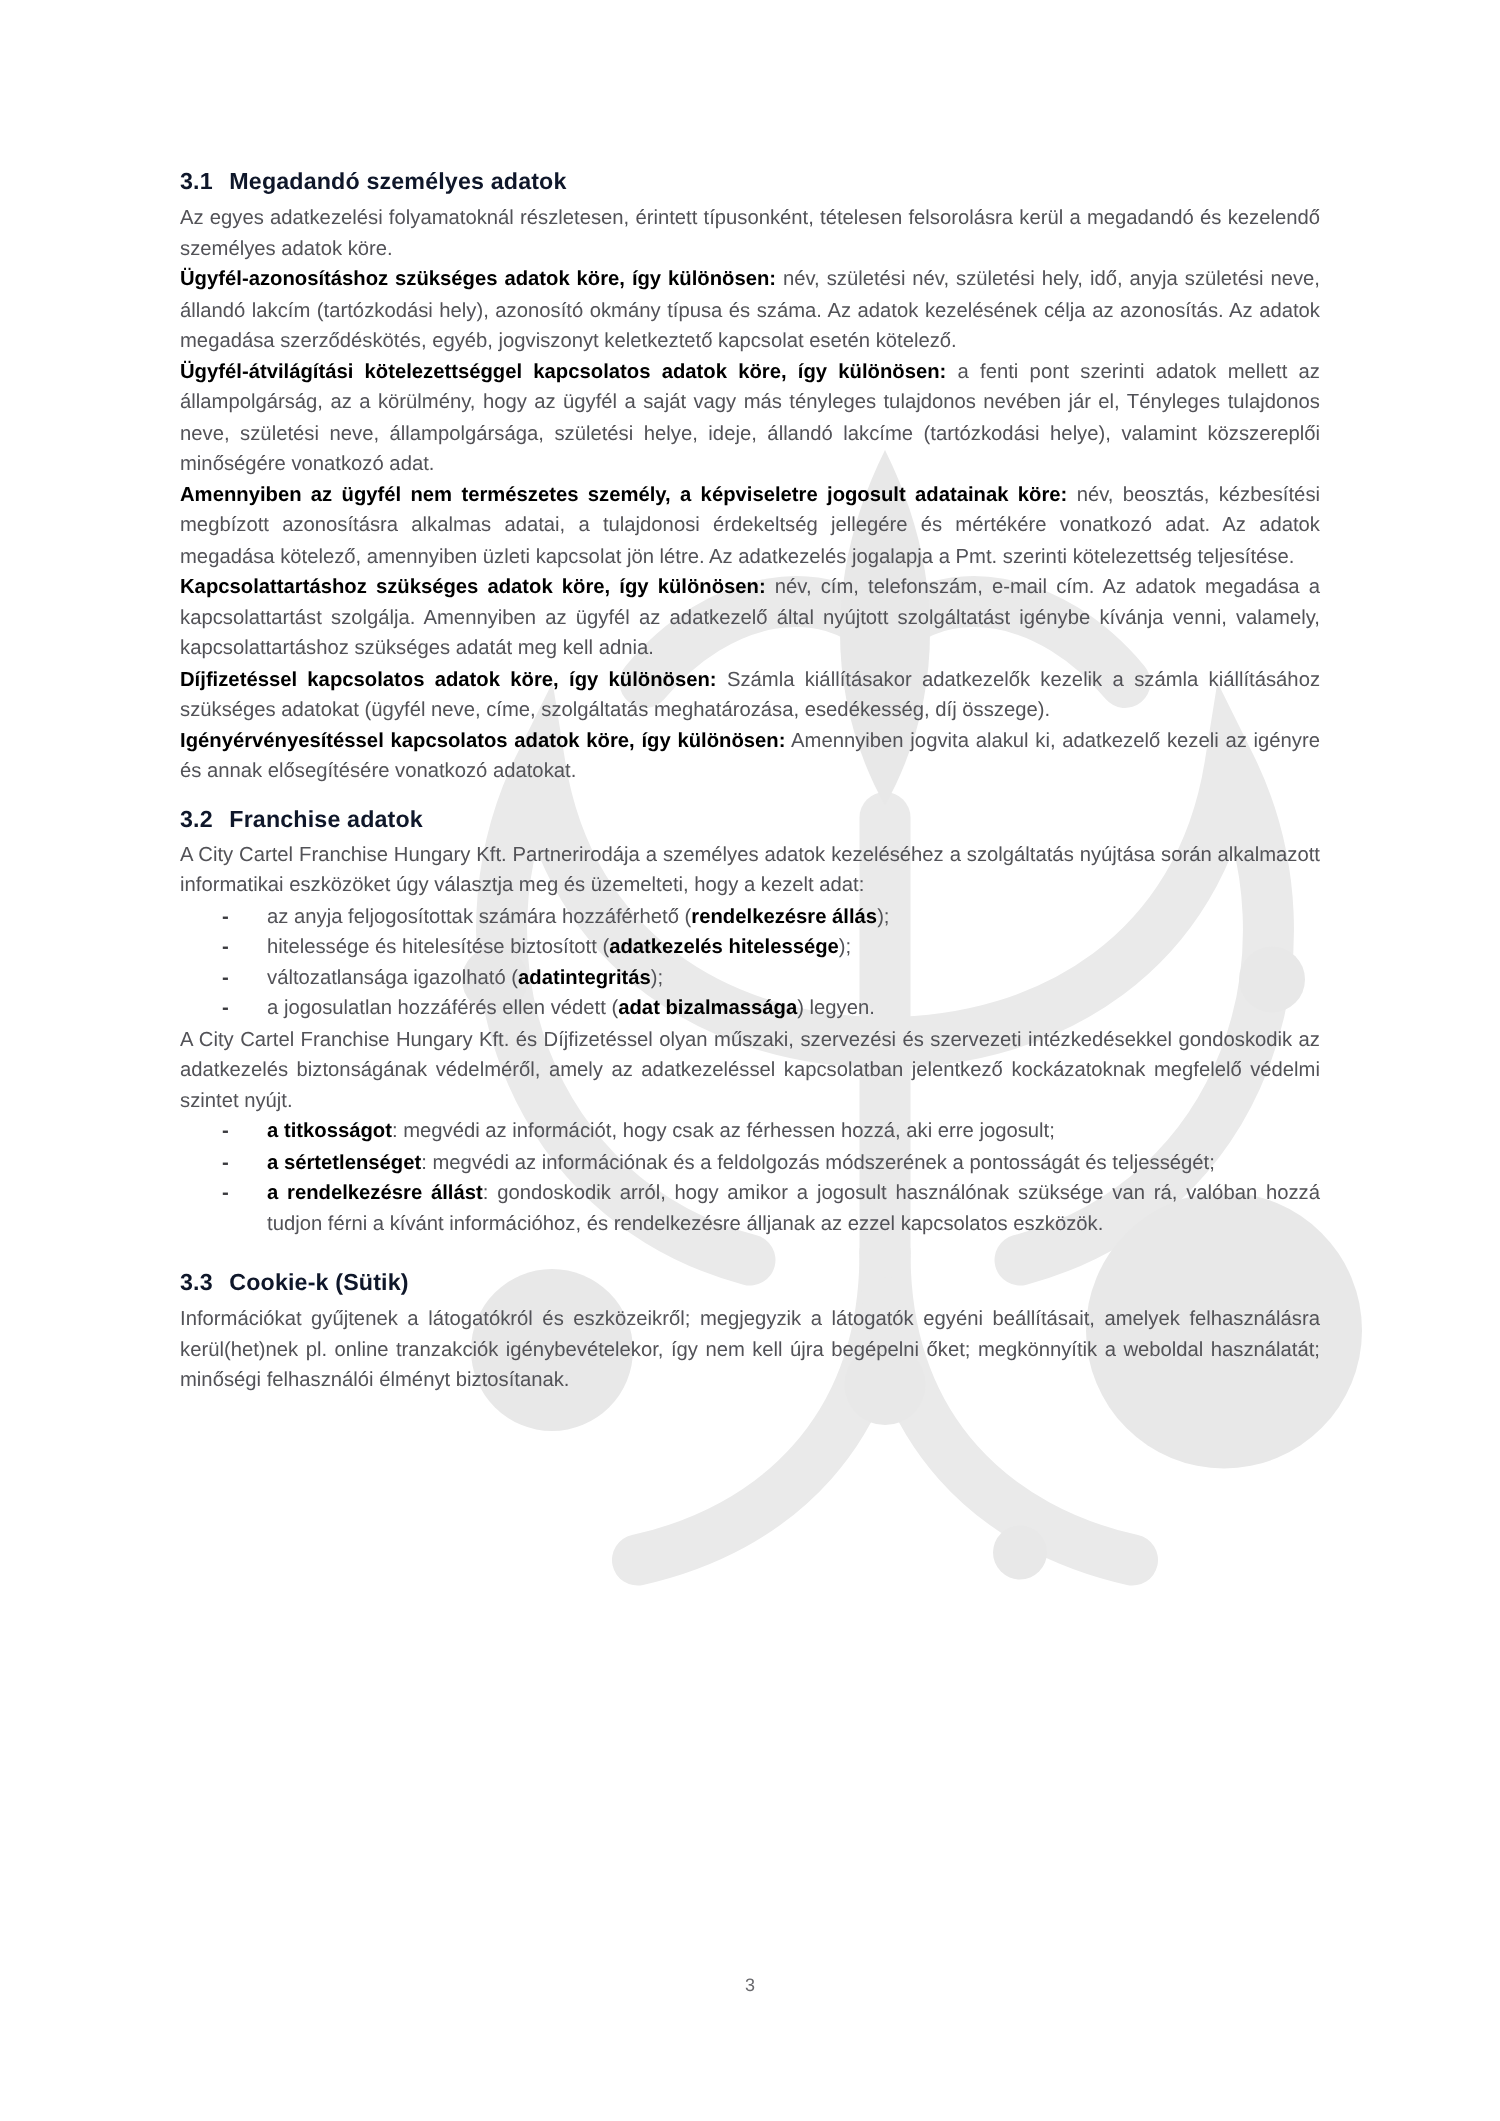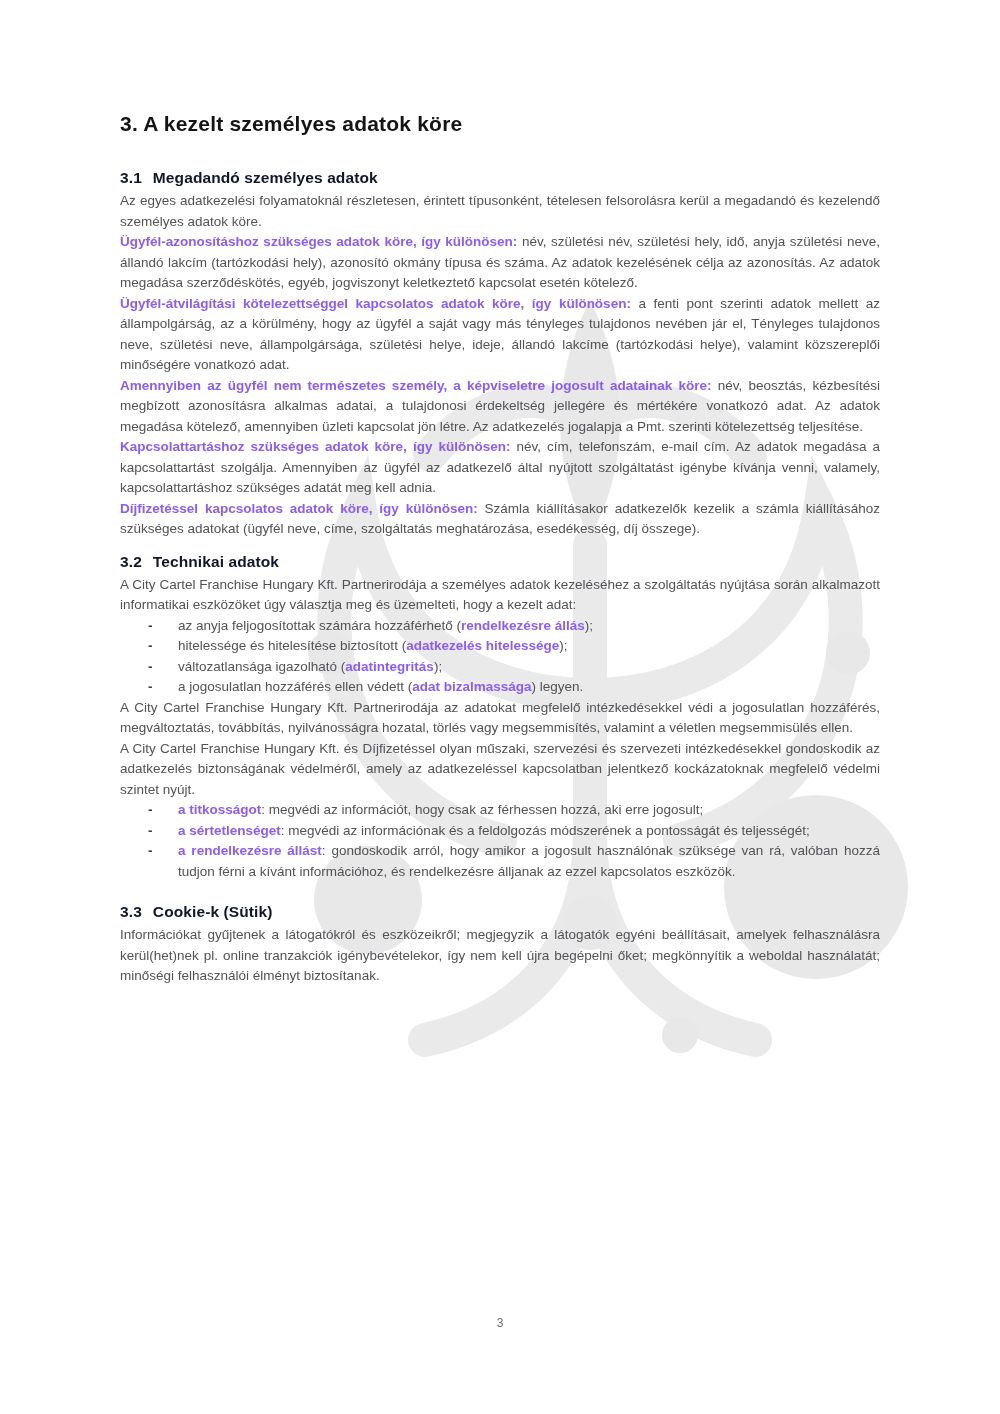--- a/index.html
+++ b/index.html
@@ -42,21 +42,21 @@
     font-size:13.8px;line-height:19px;
     font-weight:800;color:#141416;
   }
   .h3 .num{margin-right:6px;}
   p.body{
     margin:0;
     font-size:13.5px;line-height:20.5px;
     color:#525257;
     text-align:justify;
   }
-  p.body .lead, .bold{font-weight:700;color:#8b5cf6;}
+  p.body .lead, .bold{font-weight:700;color:#000000;}
   .gap16{margin-bottom:16px;}
   .mt12{margin-top:12px;}
   .mt16{margin-top:16px;}
   .mt17{margin-top:17px;}
   .mt20{margin-top:20px;}
   .bullet{
     display:flex;
     margin-left:28px;
     font-size:13.5px;line-height:20.5px;
     color:#525257;
@@ -95,21 +95,20 @@
       <circle cx="118" cy="625" r="54"></circle>
       <circle cx="340" cy="648" r="27"></circle>
       <circle cx="598" cy="378" r="22"></circle>
       <circle cx="80" cy="378" r="22"></circle>
       <circle cx="430" cy="760" r="18"></circle>
     </g>
   </svg>
 
   <div class="content">
 
-    <h1 class="doc-title">3. A kezelt személyes adatok köre</h1>
 
     <div class="h2">
       <span class="num">3.1</span><span>Megadandó személyes adatok</span>
     </div>
     <p class="body gap16">Az egyes adatkezelési folyamatoknál részletesen, érintett típusonként, tételesen felsorolásra kerül a megadandó és kezelendő személyes adatok köre.</p>
 
     <p class="body">
       <span class="lead">Ügyfél-azonosításhoz szükséges adatok köre, így különösen:</span><span> név, születési név, születési hely, idő, anyja születési neve, állandó lakcím (tartózkodási hely), azonosító okmány típusa és száma. Az adatok kezelésének célja az azonosítás. Az adatok megadása szerződéskötés, egyéb, jogviszonyt keletkeztető kapcsolat esetén kötelező.</span>
     </p>
     <p class="body">
@@ -117,44 +116,46 @@
     </p>
     <p class="body">
       <span class="lead">Amennyiben az ügyfél nem természetes személy, a képviseletre jogosult adatainak köre:</span><span> név, beosztás, kézbesítési megbízott azonosításra alkalmas adatai, a tulajdonosi érdekeltség jellegére és mértékére vonatkozó adat. Az adatok megadása kötelező, amennyiben üzleti kapcsolat jön létre. Az adatkezelés jogalapja a Pmt. szerinti kötelezettség teljesítése.</span>
     </p>
     <p class="body">
       <span class="lead">Kapcsolattartáshoz szükséges adatok köre, így különösen:</span><span> név, cím, telefonszám, e-mail cím. Az adatok megadása a kapcsolattartást szolgálja. Amennyiben az ügyfél az adatkezelő által nyújtott szolgáltatást igénybe kívánja venni, valamely, kapcsolattartáshoz szükséges adatát meg kell adnia.</span>
     </p>
     <p class="body">
       <span class="lead">Díjfizetéssel kapcsolatos adatok köre, így különösen:</span><span> Számla kiállításakor adatkezelők kezelik a számla kiállításához szükséges adatokat (ügyfél neve, címe, szolgáltatás meghatározása, esedékesség, díj összege).</span>
     </p>
+    <p class="body">
+      <span class="lead">Igényérvényesítéssel kapcsolatos adatok köre, így különösen:</span><span> Amennyiben jogvita alakul ki, adatkezelő kezeli az igényre és annak elősegítésére vonatkozó adatokat.</span>
+    </p>
 
     <div class="h2 mt12">
-      <span class="num">3.2</span><span>Technikai adatok</span>
+      <span class="num">3.2</span><span>Franchise adatok</span>
     </div>
     <p class="body">A City Cartel Franchise Hungary Kft. Partnerirodája a személyes adatok kezeléséhez a szolgáltatás nyújtása során alkalmazott informatikai eszközöket úgy választja meg és üzemelteti, hogy a kezelt adat:</p>
 
     <div class="bullet">
       <span class="dash">-</span>
       <span class="btext"><span>az anyja feljogosítottak számára hozzáférhető (</span><span class="bold">rendelkezésre állás</span><span>);</span></span>
     </div>
     <div class="bullet">
       <span class="dash">-</span>
       <span class="btext"><span>hitelessége és hitelesítése biztosított (</span><span class="bold">adatkezelés hitelessége</span><span>);</span></span>
     </div>
     <div class="bullet">
       <span class="dash">-</span>
       <span class="btext"><span>változatlansága igazolható (</span><span class="bold">adatintegritás</span><span>);</span></span>
     </div>
     <div class="bullet">
       <span class="dash">-</span>
       <span class="btext"><span>a jogosulatlan hozzáférés ellen védett (</span><span class="bold">adat bizalmassága</span><span>) legyen.</span></span>
     </div>
 
-    <p class="body mt16">A City Cartel Franchise Hungary Kft. Partnerirodája az adatokat megfelelő intézkedésekkel védi a jogosulatlan hozzáférés, megváltoztatás, továbbítás, nyilvánosságra hozatal, törlés vagy megsemmisítés, valamint a véletlen megsemmisülés ellen.</p>
     <p class="body mt20">A City Cartel Franchise Hungary Kft. és Díjfizetéssel olyan műszaki, szervezési és szervezeti intézkedésekkel gondoskodik az adatkezelés biztonságának védelméről, amely az adatkezeléssel kapcsolatban jelentkező kockázatoknak megfelelő védelmi szintet nyújt.</p>
 
     <div class="bullet">
       <span class="dash">-</span>
       <span class="btext"><span class="bold">a titkosságot</span><span>: megvédi az információt, hogy csak az férhessen hozzá, aki erre jogosult;</span></span>
     </div>
     <div class="bullet">
       <span class="dash">-</span>
       <span class="btext"><span class="bold">a sértetlenséget</span><span>: megvédi az információnak és a feldolgozás módszerének a pontosságát és teljességét;</span></span>
     </div>

